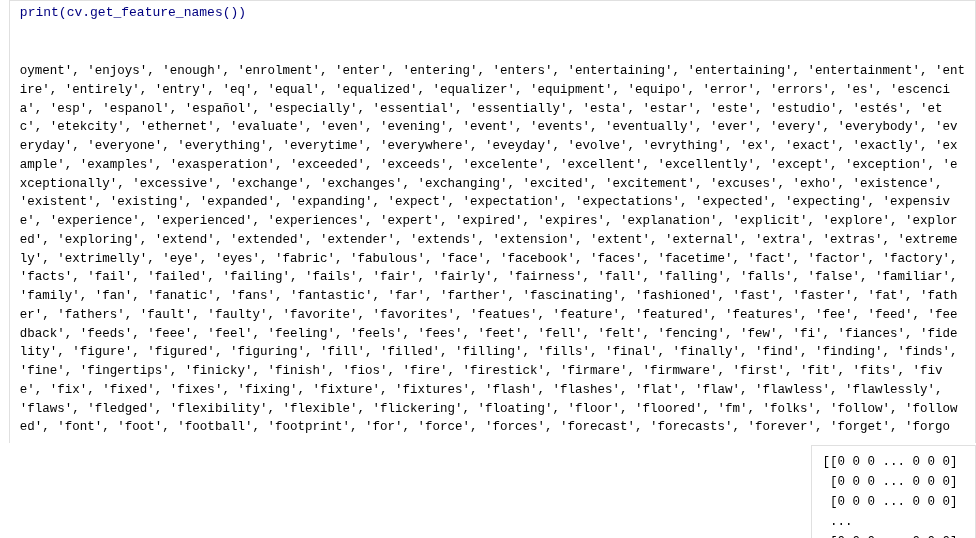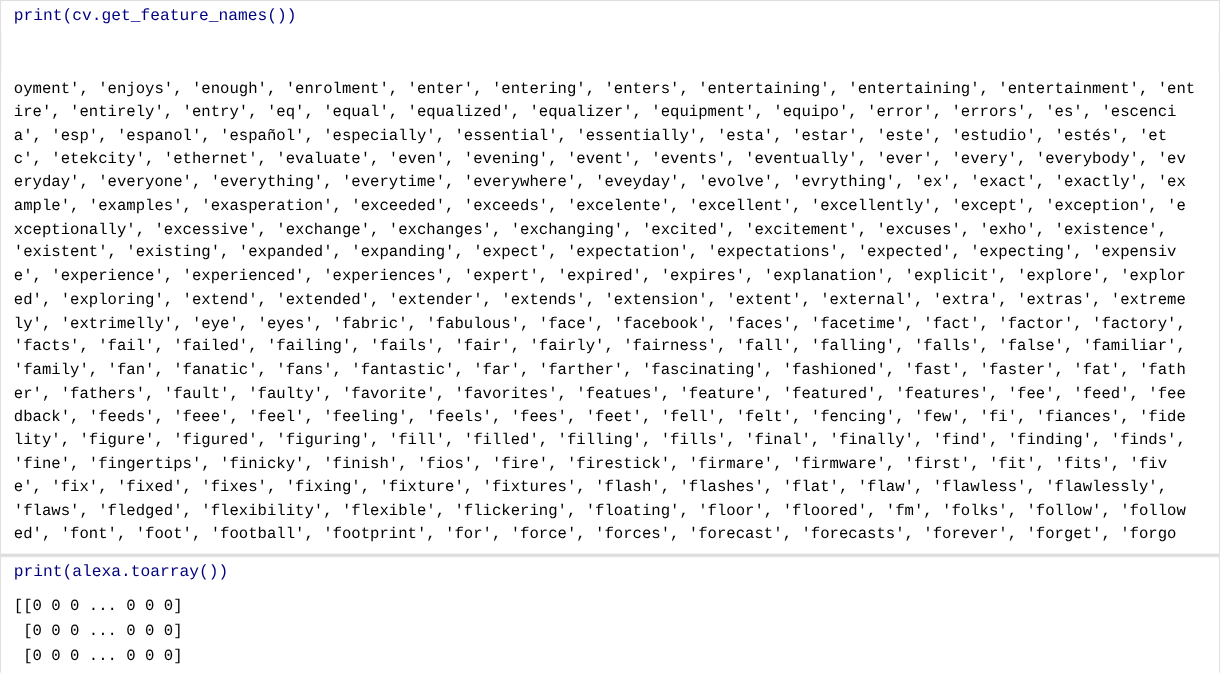--- a/index.html
+++ b/index.html
@@ -16,20 +16,21 @@
       height: 538px;
       overflow: hidden;
     }
 
     .notebook-container {
       width: 976px;
       height: 538px;
       background: #fff;
       display: flex;
       flex-direction: column;
+      align-items: flex-end;
     }
 
     .cell {
       border: 1px solid #e0e0e0;
       margin: 0;
     }
 
     .cell-top {
       border-bottom: none;
     }
@@ -103,23 +104,20 @@
 lity', 'figure', 'figured', 'figuring', 'fill', 'filled', 'filling', 'fills', 'final', 'finally', 'find', 'finding', 'finds',
 'fine', 'fingertips', 'finicky', 'finish', 'fios', 'fire', 'firestick', 'firmare', 'firmware', 'first', 'fit', 'fits', 'fiv
 e', 'fix', 'fixed', 'fixes', 'fixing', 'fixture', 'fixtures', 'flash', 'flashes', 'flat', 'flaw', 'flawless', 'flawlessly',
 'flaws', 'fledged', 'flexibility', 'flexible', 'flickering', 'floating', 'floor', 'floored', 'fm', 'folks', 'follow', 'follow
 ed', 'font', 'foot', 'football', 'footprint', 'for', 'force', 'forces', 'forecast', 'forecasts', 'forever', 'forget', 'forgo</div>
   </div>
 
   <div class="divider"></div>
 
   <div class="cell cell-bottom">
-    <div class="code-block">
-      <span class="code-print">print(alexa.toarray())</span>
-    </div>
     <div class="cell-output" id="cell2-output">[[0 0 0 ... 0 0 0]
  [0 0 0 ... 0 0 0]
  [0 0 0 ... 0 0 0]
  ...
  [0 0 0 ... 0 0 0]
  [0 0 0 ... 0 0 0]
  [0 0 0 ... 0 0 0]]</div>
   </div>
 
 </div>

